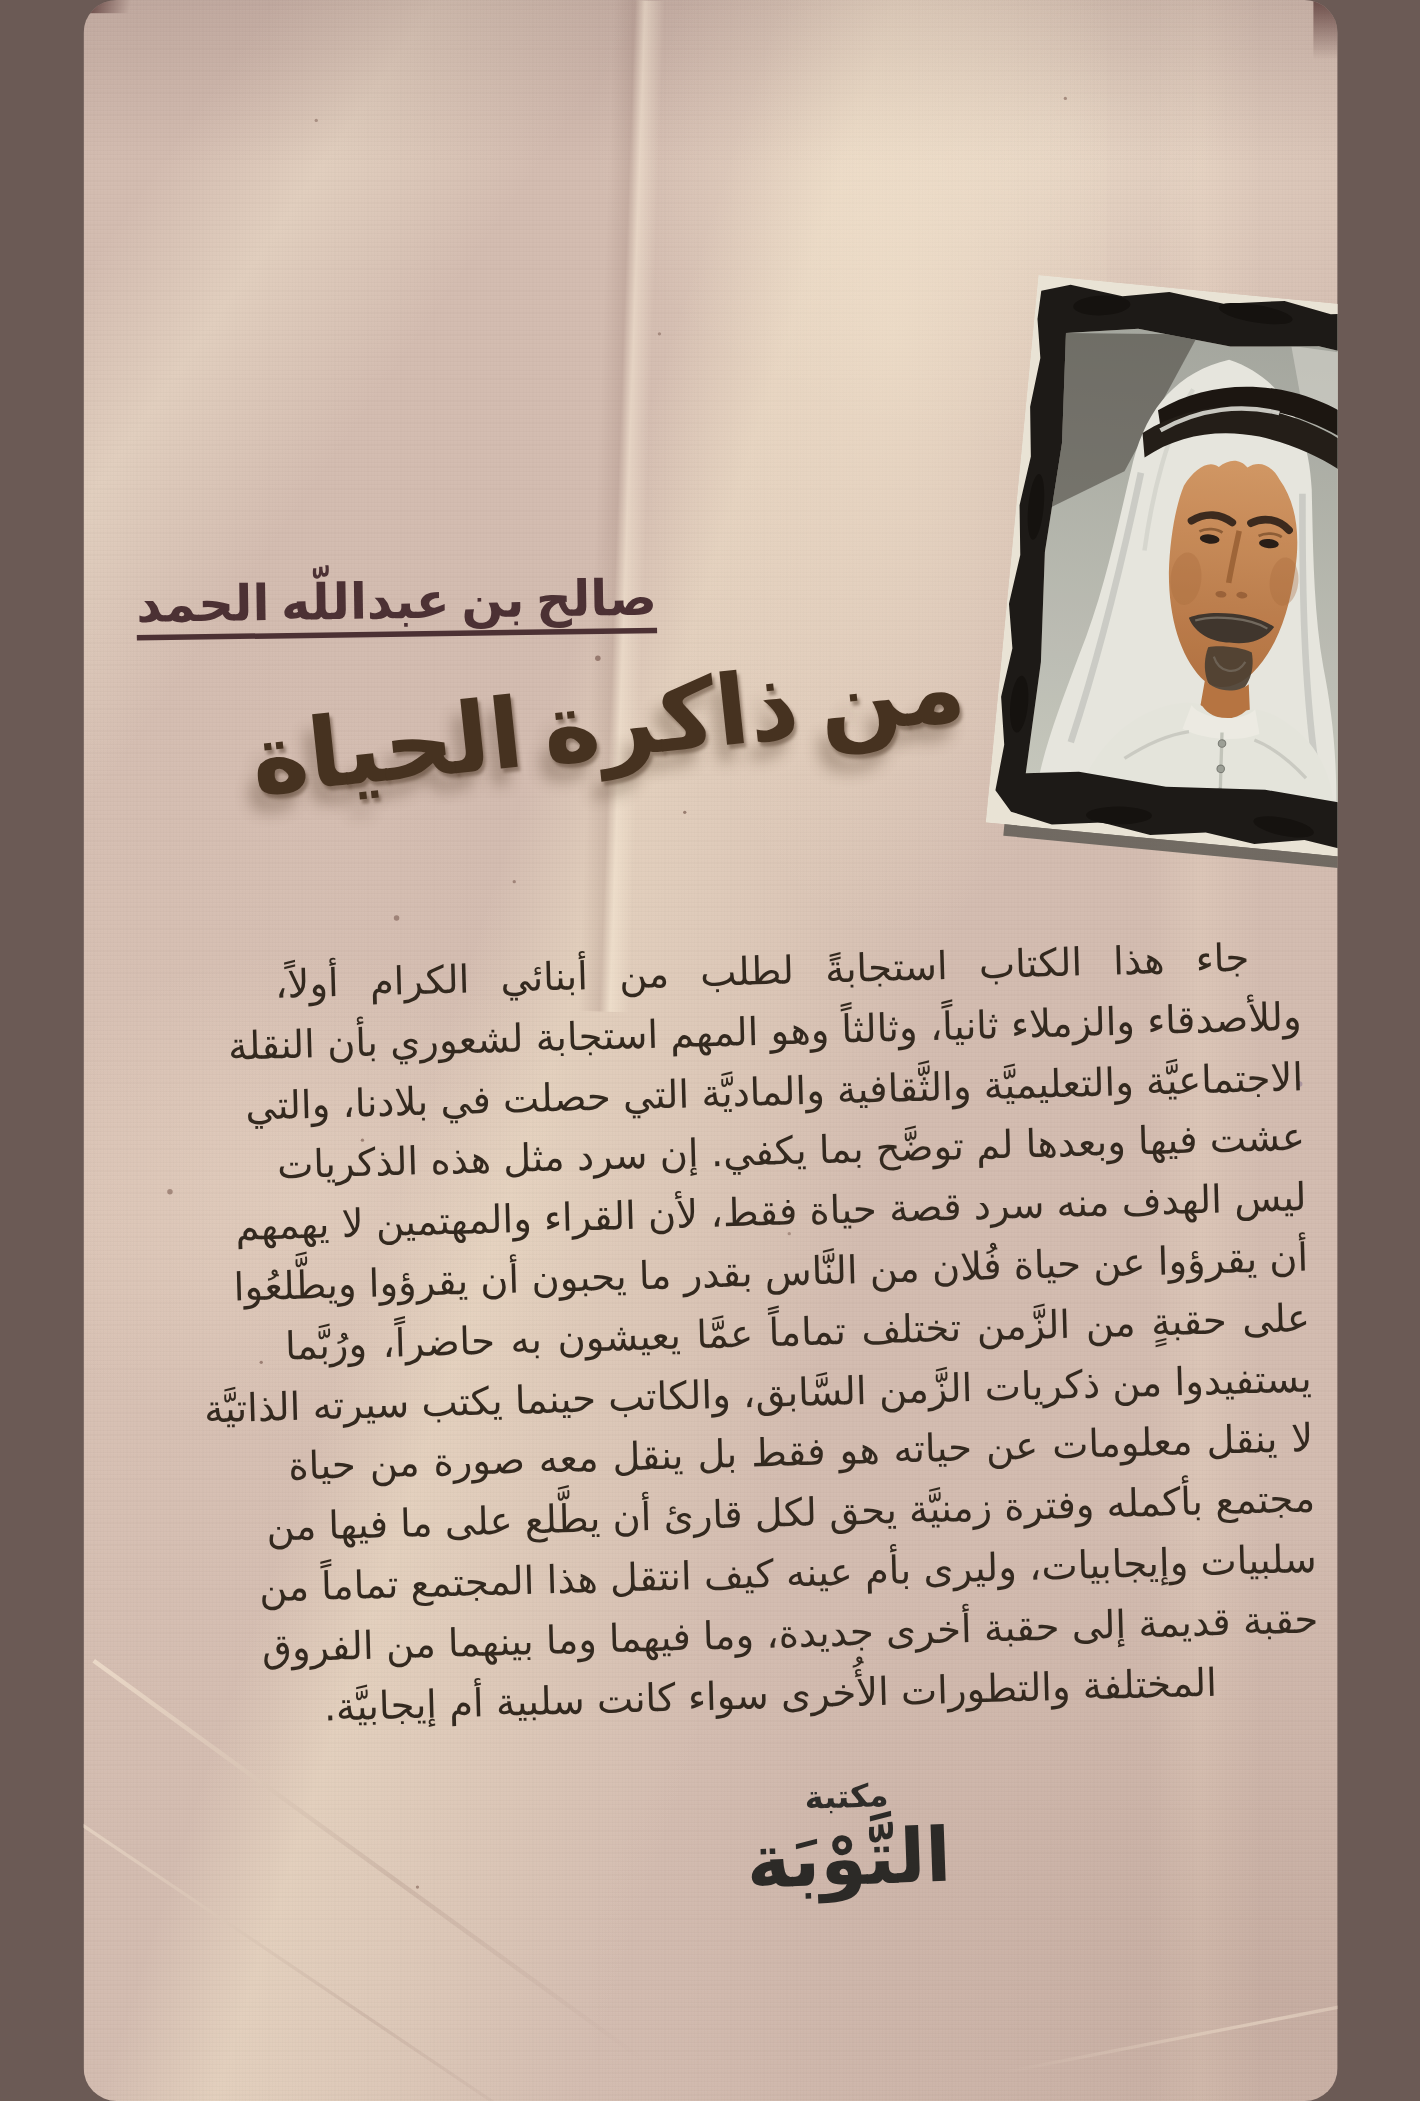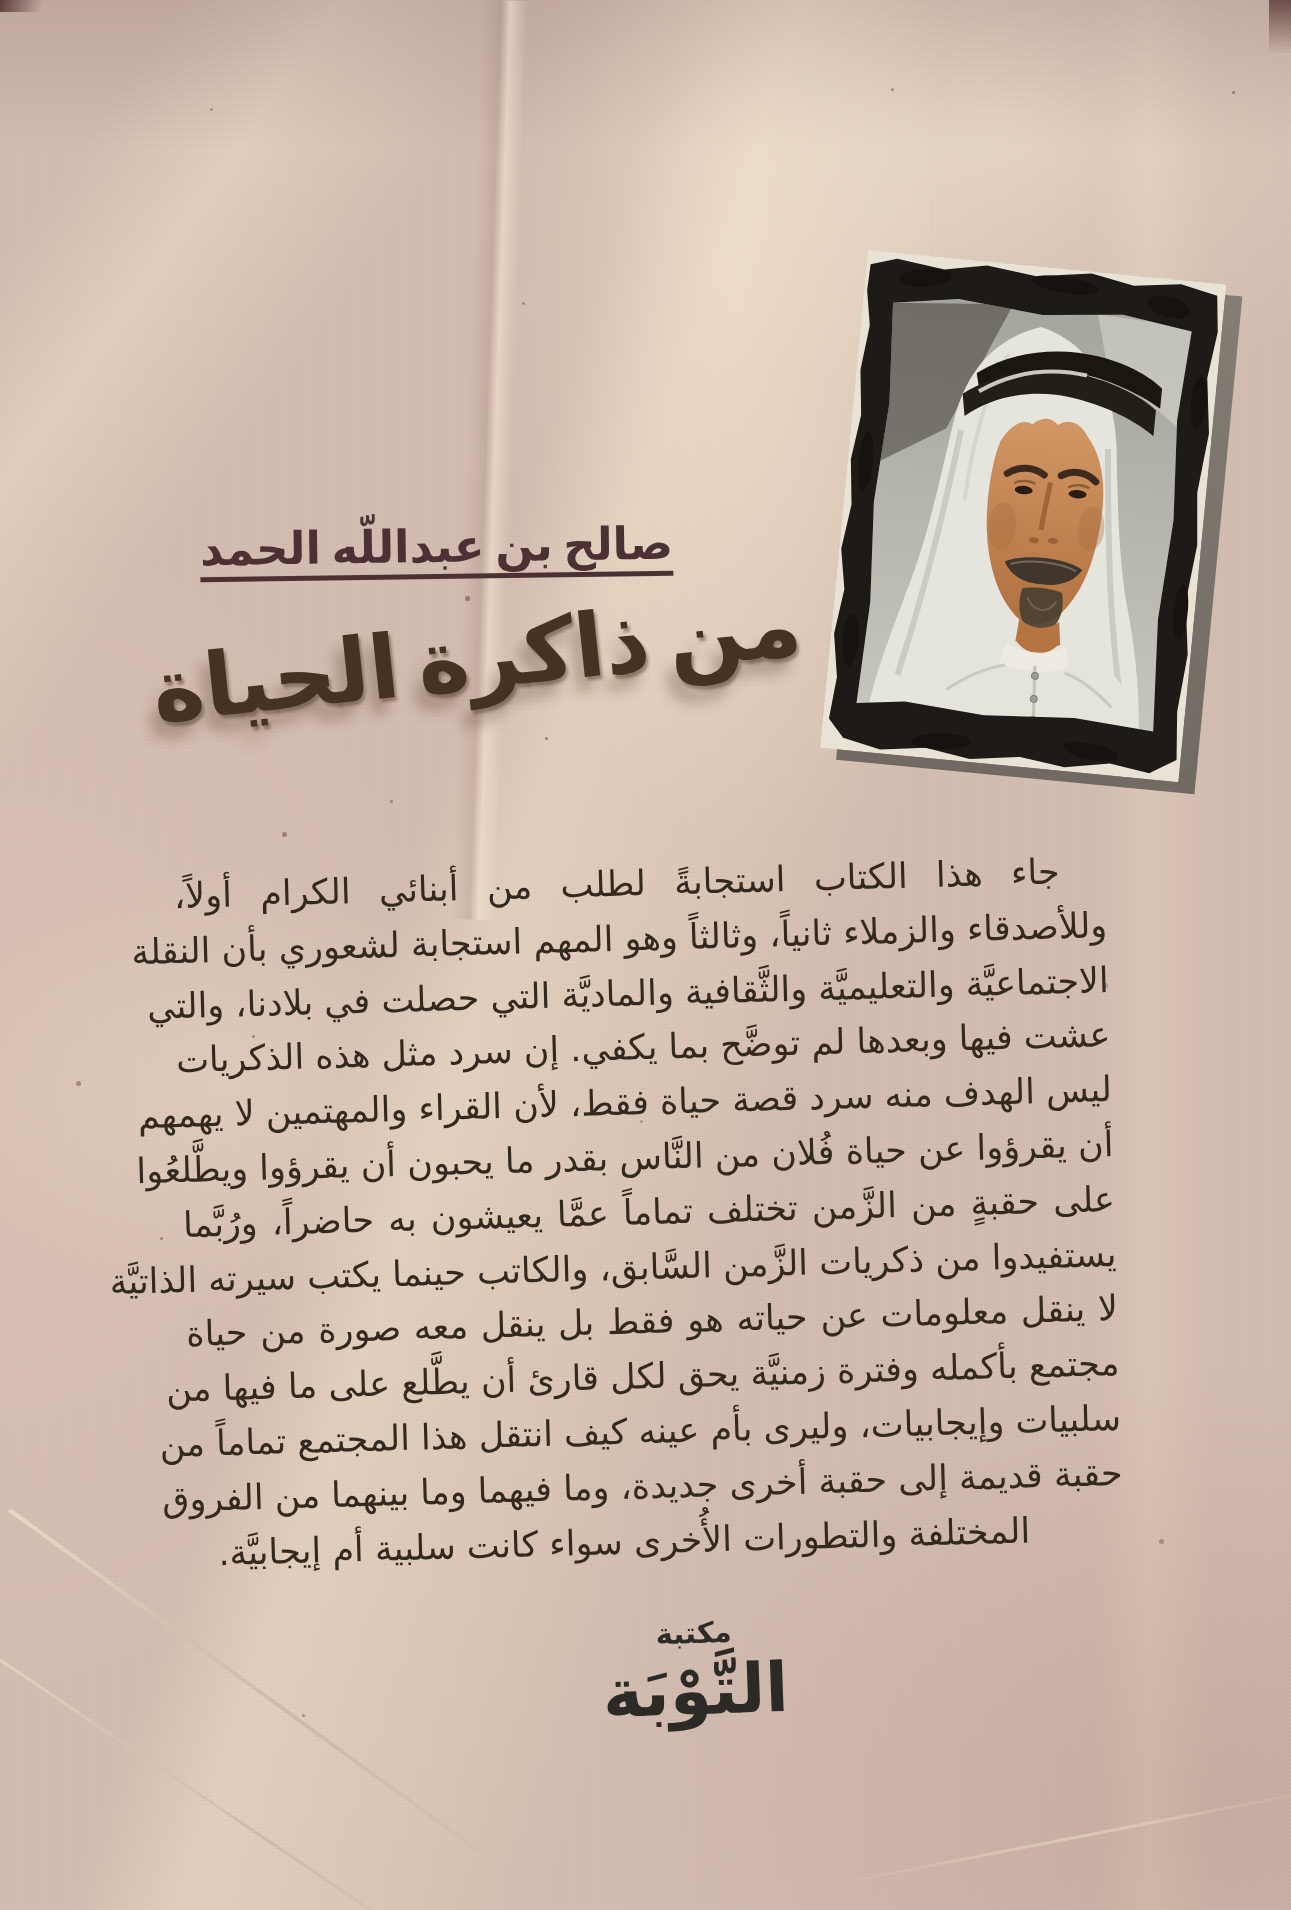--- a/index.html
+++ b/index.html
@@ -1,33 +1,34 @@
 <!DOCTYPE html>
 <html lang="ar"><head>
 <meta charset="utf-8">
 <style>
   html,body{margin:0;padding:0;background:#6b5a55;}
   .cover{
     position:relative;
-    width:1291px;height:1910px;
+    width:1140px;height:1910px;
     margin:0 auto;
     overflow:hidden;
     font-family:"DejaVu Sans",sans-serif;
     background-color:#d3bcb0;
     background-image:
       repeating-linear-gradient(0deg, rgba(255,255,255,0.02) 0 1px, rgba(0,0,0,0.015) 1px 2px, transparent 2px 4px),
       repeating-linear-gradient(90deg, rgba(0,0,0,0.012) 0 1px, transparent 1px 3px),
       linear-gradient(to bottom, rgba(141,116,112,0.28), rgba(141,116,112,0) 150px),
       radial-gradient(ellipse 620px 420px at 78% 6%, rgba(252,240,220,0.40), rgba(252,240,220,0) 70%),
       linear-gradient(108deg, rgba(211,188,176,0) 36%, rgba(242,226,202,0.50) 42%, rgba(238,221,198,0.30) 52%, rgba(211,188,176,0) 61%),
       linear-gradient(125deg, rgba(236,219,200,0) 7%, rgba(242,228,207,0.45) 13%, rgba(214,190,178,0) 21%),
       radial-gradient(ellipse 420px 320px at 18% 57%, rgba(240,222,202,0.38), rgba(240,222,202,0) 70%),
       radial-gradient(ellipse 900px 650px at 95% 95%, rgba(150,118,108,0.22), rgba(150,118,108,0) 70%),
       radial-gradient(ellipse 700px 900px at 0% 58%, rgba(224,201,186,0.45), rgba(224,201,186,0) 65%),
       linear-gradient(to right, rgba(0,0,0,0) 85%, rgba(238,218,198,0.30) 89%, rgba(0,0,0,0) 94%);
+    border-radius: 30px;
   }
   .crease{position:absolute;pointer-events:none;}
   .crease-vertical{
     left:466px;top:0;width:46px;height:920px;
     transform:rotate(2deg);
     background:linear-gradient(to right, rgba(0,0,0,0), rgba(130,100,92,0.18) 42%, rgba(248,235,215,0.50) 62%, rgba(0,0,0,0));
   }
   .crease-title-glow{
     left:500px;top:0;width:430px;height:860px;
     background:radial-gradient(ellipse at 55% 35%, rgba(245,230,207,0.50), rgba(245,230,207,0) 70%);

